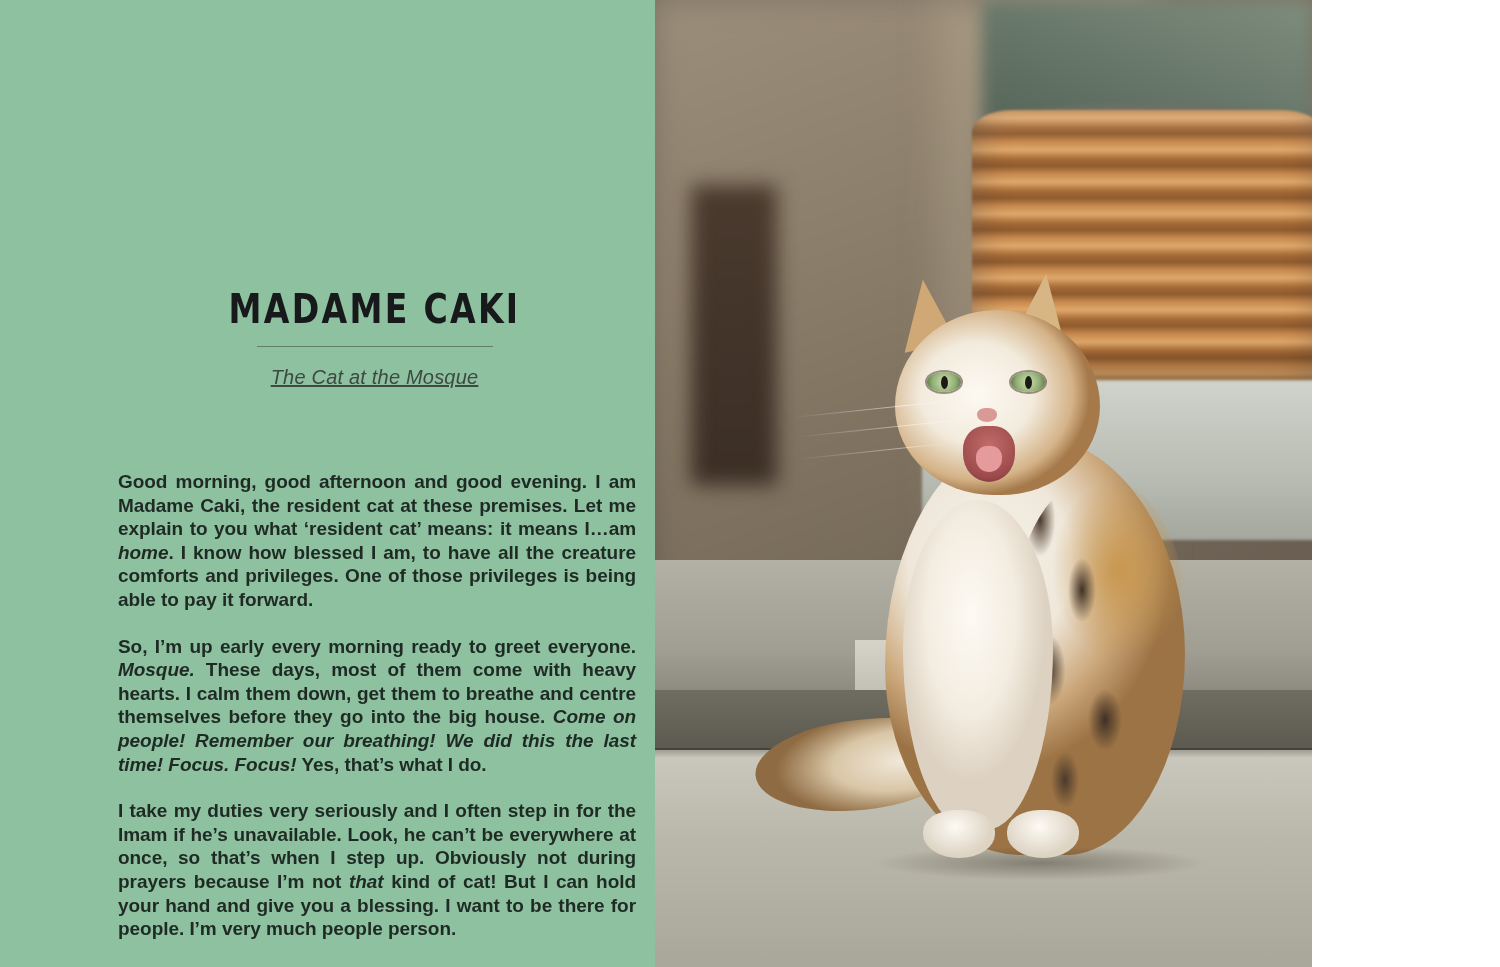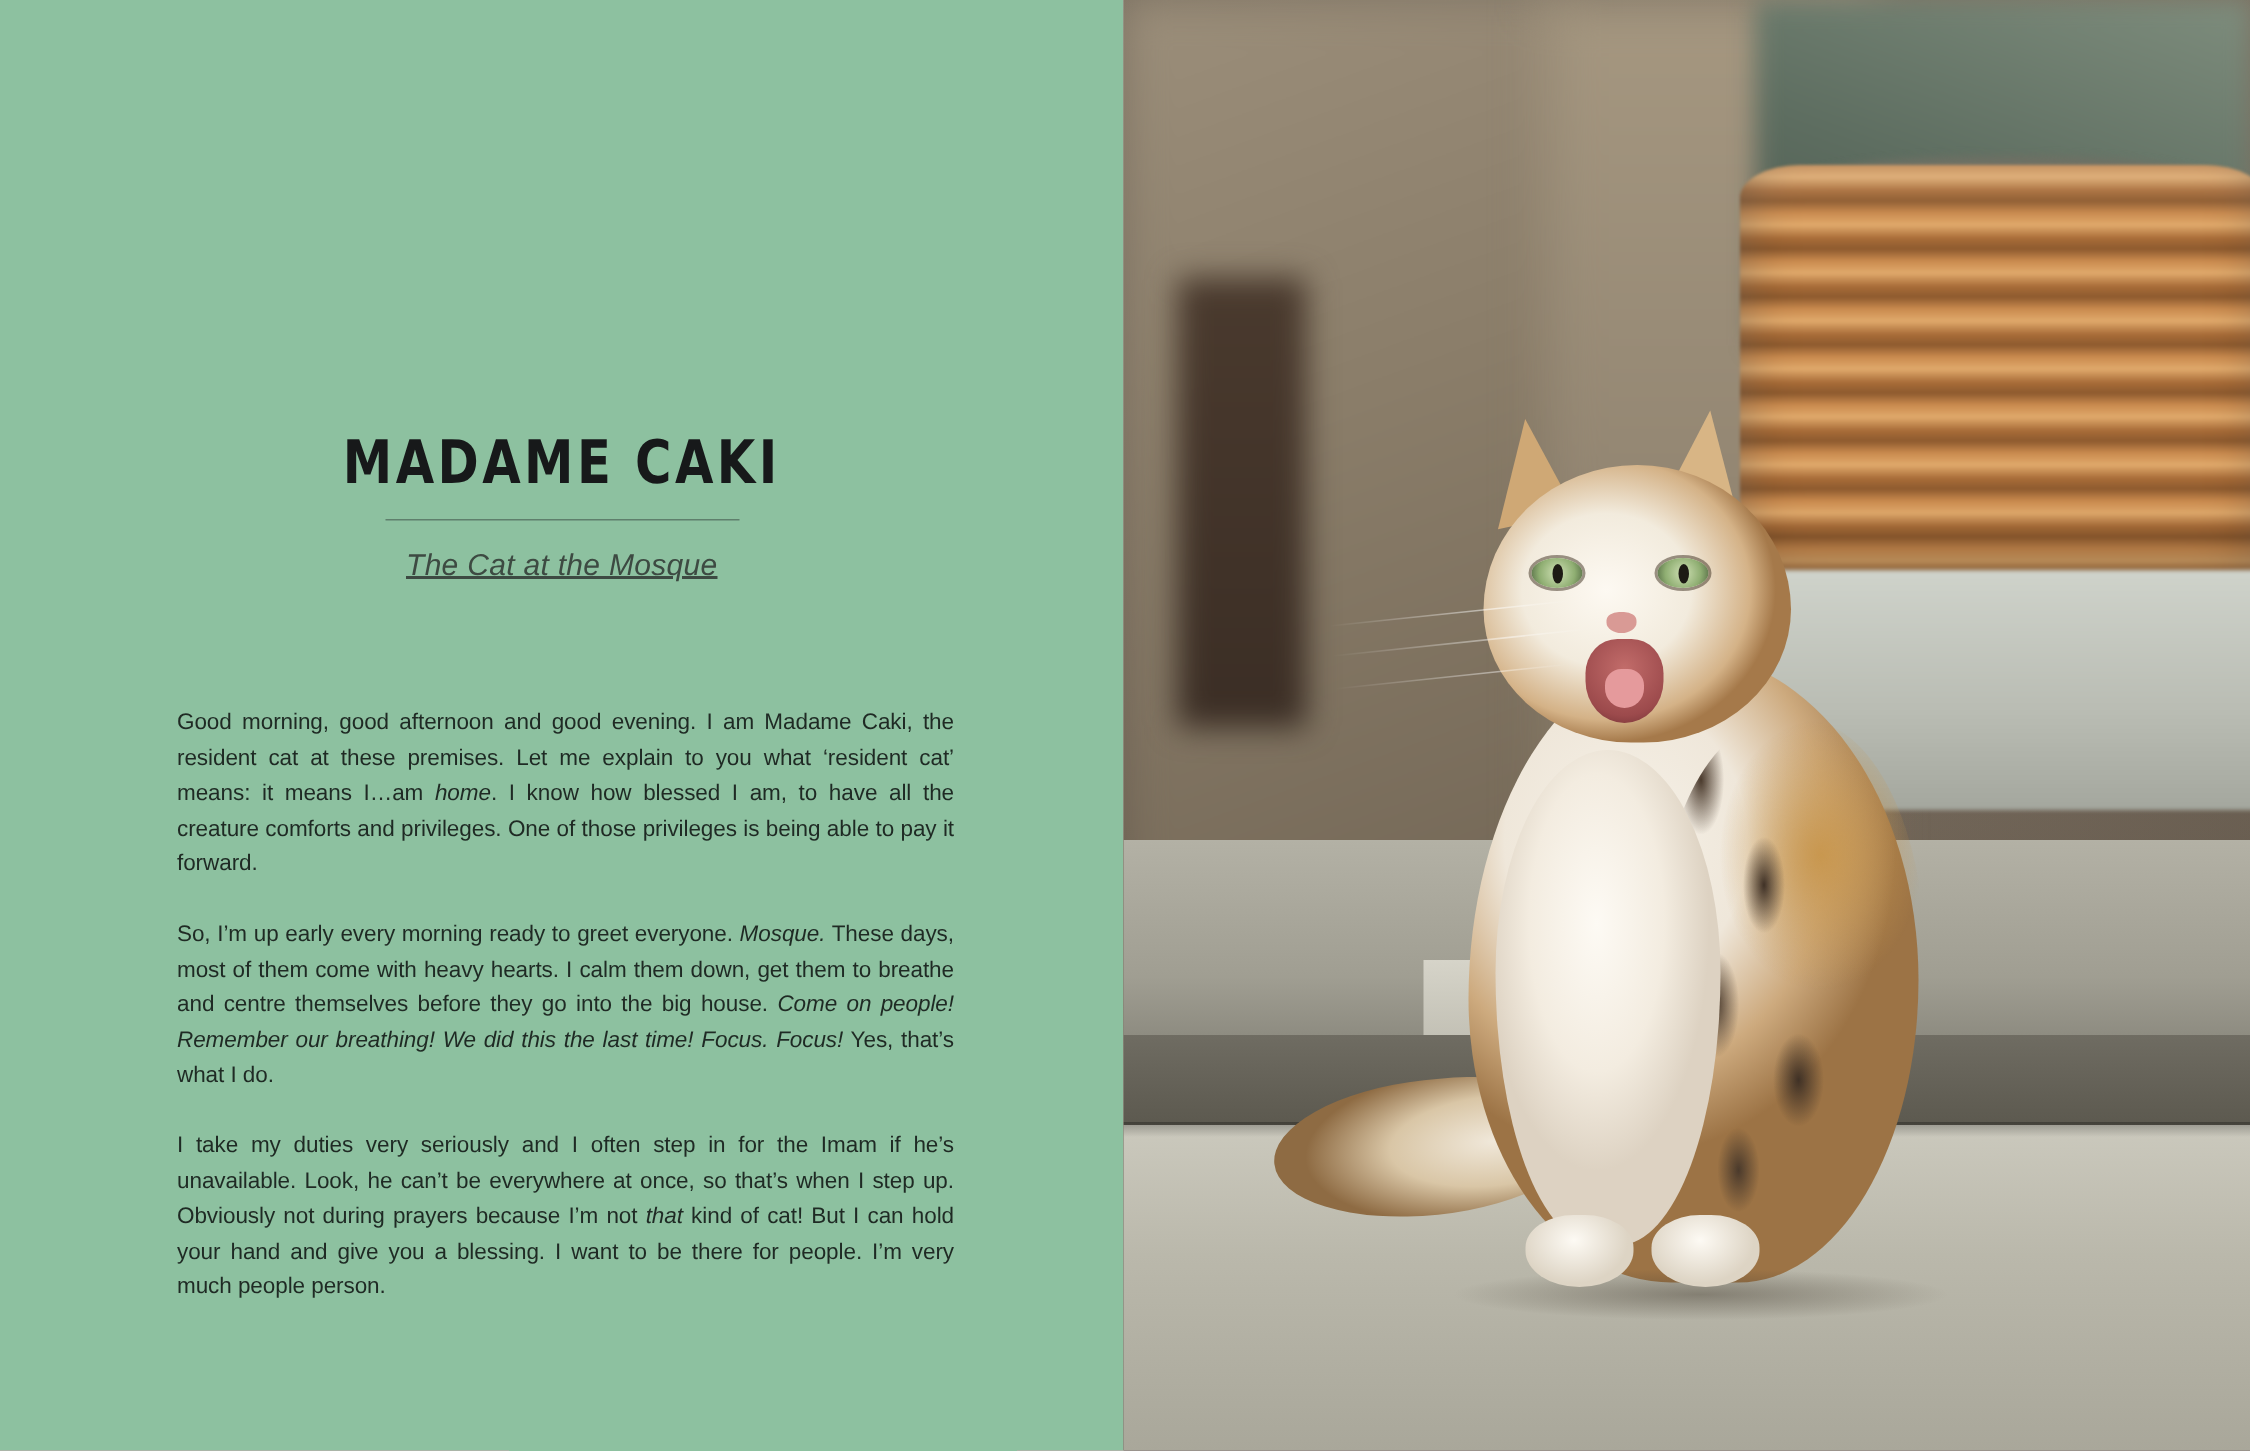--- a/index.html
+++ b/index.html
@@ -8,21 +8,21 @@
   }
   body {
     width: 1500px;
     height: 967px;
     overflow: hidden;
     font-family: "Liberation Sans", sans-serif;
     background: #ffffff;
   }
   .spread {
     display: flex;
-    width: 1500px;
+    width: 1312px;
     height: 967px;
   }
 
   
   .page-left {
     position: relative;
     width: 749px;
     height: 967px;
     background: #8dc1a0;
     box-sizing: border-box;
@@ -62,26 +62,27 @@
   }
 
   .body-block {
     position: absolute;
     left: 118px;
     top: 470px;
     width: 518px;
   }
   .para {
     font-family: "Liberation Sans", sans-serif;
-    font-size: 15px;
+    font-size: 19px;
     line-height: 23.6px;
     color: #1f2a24;
     text-align: justify;
     margin: 0 0 23px 0;
     letter-spacing: -0.05px;
+    font-weight: bold;
   }
   .para:last-child { margin-bottom: 0; }
   .para em { font-style: italic; }
 
   
   .page-right {
     position: relative;
     width: 751px;
     height: 967px;
     overflow: hidden;

